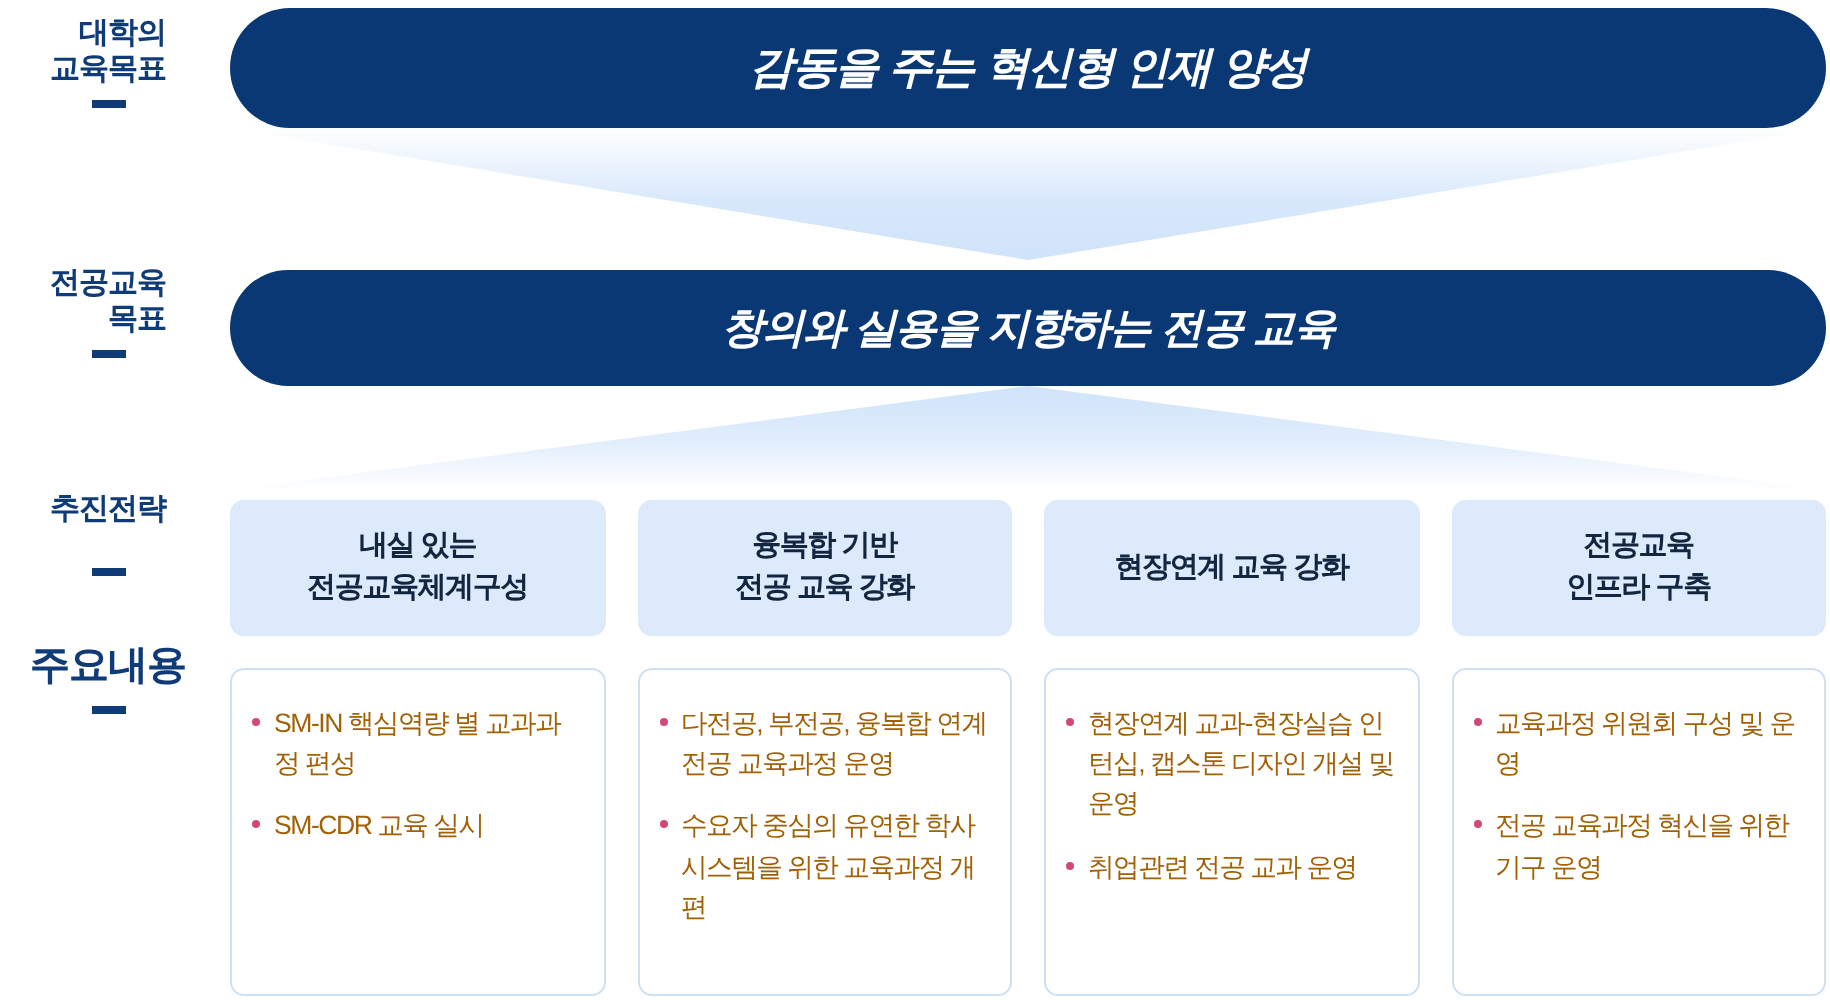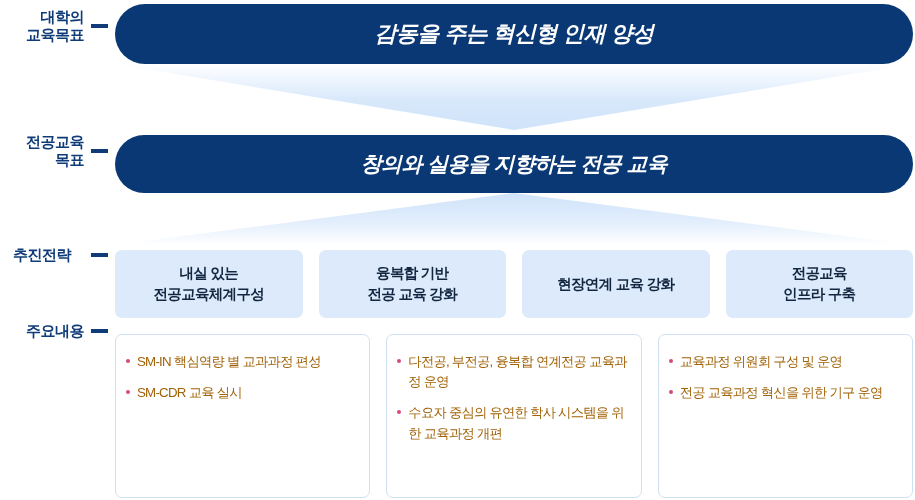--- a/index.html
+++ b/index.html
@@ -22,37 +22,38 @@
   .rail-label {
     position: absolute;
     display: flex;
     align-items: center;
     justify-content: flex-end;
     gap: 7px;
     color: #0f3b78;
     font-weight: bold;
     letter-spacing: -0.5px;
     white-space: nowrap;
+    flex-direction: column;
   }
   .rail-label .txt {
     text-align: right;
     line-height: 1.18;
   }
   .rail-label .dash {
     display: block;
     width: 17px;
     height: 4px;
     background: #0f3b78;
     flex: none;
   }
 
   #label-goal      { left: 0;  top: 8px;   width: 108px; font-size: 15px; }
   #label-major     { left: 0;  top: 133px; width: 108px; font-size: 15px; }
   #label-strategy  { left: 0;  top: 246px; width: 108px; font-size: 15px; gap: 20px; }
-  #label-content   { left: 0;  top: 322px; width: 108px; font-size: 15px; }
+  #label-content   { left: 0;  top: 322px; width: 108px; font-size: 20px; }
 
   
   .banner {
     position: absolute;
     left: 115px;
     width: 798px;
     background: #0a3874;
     border-radius: 34px;
     display: flex;
     align-items: center;
@@ -253,20 +254,32 @@
           <span class="bullet"></span>
           <span>다전공, 부전공, 융복합 연계전공 교육과정 운영</span>
         </li>
         <li>
           <span class="bullet"></span>
           <span>수요자 중심의 유연한 학사 시스템을 위한 교육과정 개편</span>
         </li>
       </ul>
     </div>
 
+    <div class="content-card">
+      <ul>
+        <li>
+          <span class="bullet"></span>
+          <span>현장연계 교과-현장실습 인턴십, 캡스톤 디자인 개설 및 운영</span>
+        </li>
+        <li>
+          <span class="bullet"></span>
+          <span>취업관련 전공 교과 운영</span>
+        </li>
+      </ul>
+    </div>
 
     <div class="content-card">
       <ul>
         <li>
           <span class="bullet"></span>
           <span>교육과정 위원회 구성 및 운영</span>
         </li>
         <li>
           <span class="bullet"></span>
           <span>전공 교육과정 혁신을 위한 기구 운영</span>

